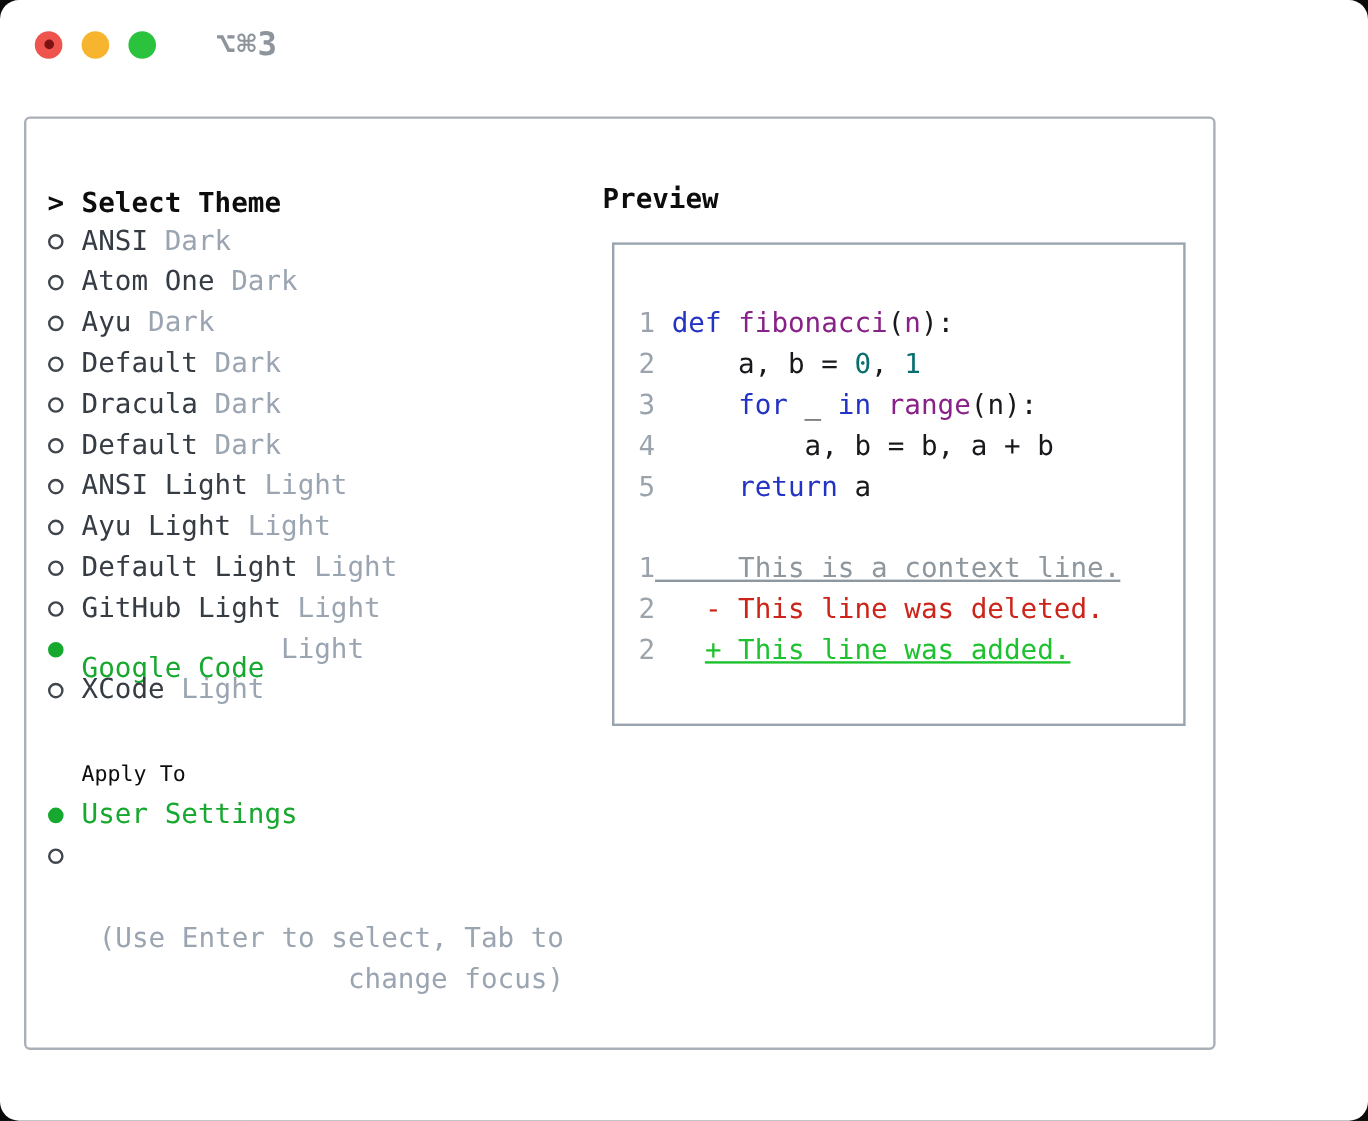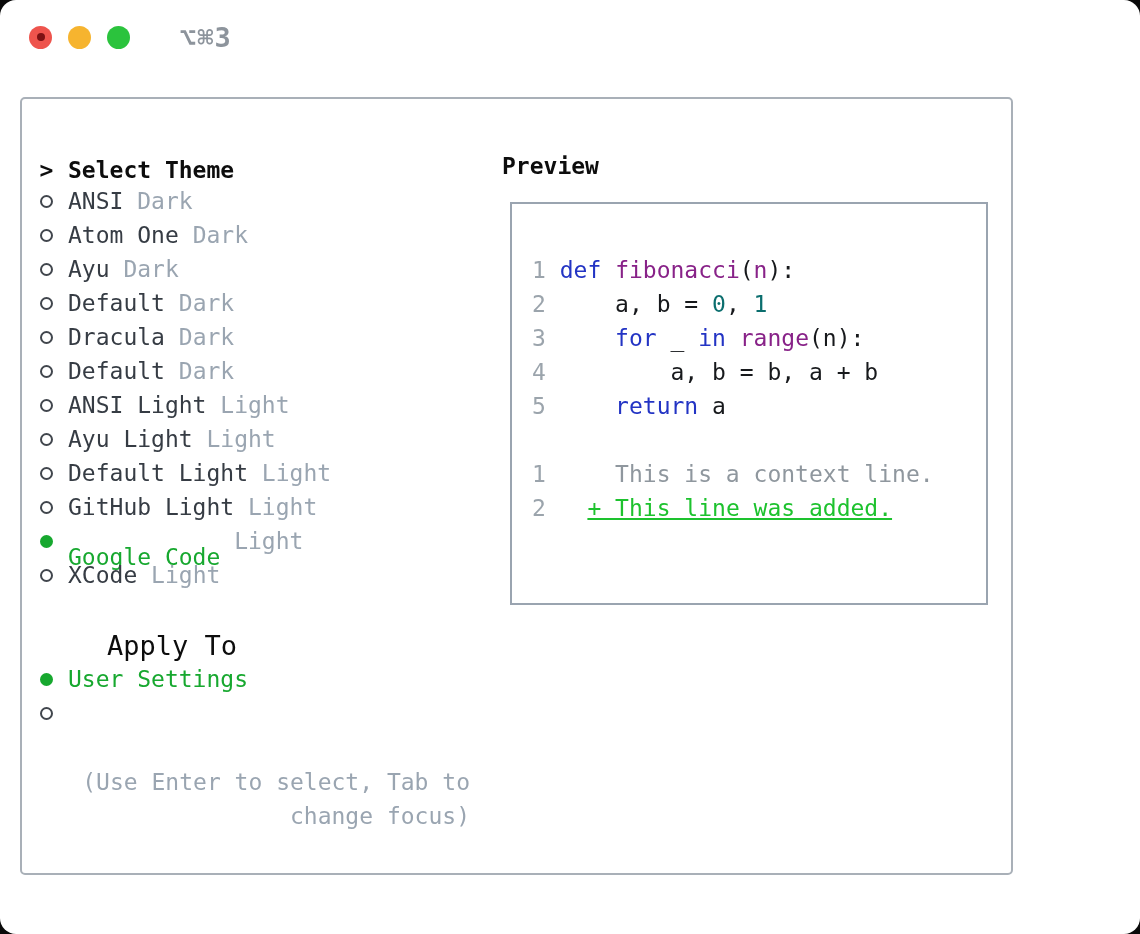--- a/index.html
+++ b/index.html
@@ -49,21 +49,21 @@
     margin-right:15px;flex:0 0 13px;
   }
   .bullet.filled{background:var(--selected-green);border-color:var(--selected-green);}
   .select-header{position:absolute;left:18px;top:54px;}
   .select-header .label{font-size:23px;font-weight:bold;color:var(--header-text);}
   .theme-list{position:absolute;left:18px;top:85px;}
   .theme-list .name{font-size:23px;color:var(--item-text);}
   .theme-list .variant{font-size:23px;color:var(--variant-text);}
   .theme-list .row.selected .name{color:var(--selected-green);margin-top:32px;}
   .apply-header{position:absolute;left:18px;top:529px;}
-  .apply-header .label{font-size:27px;color:var(--header-text);margin-left:39px;}
+  .apply-header .label{font-size:18px;color:var(--header-text);}
   .apply-list{position:absolute;left:18px;top:563px;}
   .apply-list .name{font-size:23px;color:var(--item-text);}
   .apply-list .row.selected .name{color:var(--selected-green);text-align:center;}
   .hint{
     position:absolute;left:18px;top:666px;width:430px;
     font-size:23px;line-height:34px;color:var(--hint-text);text-align:right;
   }
   
   .preview-header{
     position:absolute;left:480px;top:54px;
@@ -73,21 +73,21 @@
     position:absolute;left:488px;top:103px;width:478px;height:403px;
     border:2px solid var(--preview-border);background:var(--window-bg);overflow:hidden;
   }
   .code{padding:49px 0 0 20px;}
   .code-line{height:34px;line-height:34px;font-size:23px;white-space:pre;}
   .tk-num{color:var(--line-number);}
   .tk-pl{color:var(--code-plain);}
   .tk-kw{color:var(--code-keyword);}
   .tk-fn{color:var(--code-function);}
   .tk-lit{color:var(--code-literal);}
-  .tk-ctx{color:var(--diff-context);}
+  .tk-ctx{color:var(--diff-context);text-decoration:underline;}
   .tk-del{color:var(--diff-deleted);}
   .tk-add{color:var(--diff-added);text-decoration:underline;}
 </style>
 </head>
 <body>
 
 <div class="window">
 
   <div class="titlebar">
     <div class="light red">
@@ -136,18 +136,19 @@
 
     <div class="preview-box">
       <div class="code" id="preview-code">
           <div class="code-line"><span class="tk-num">1</span><span class="tk-pl"> </span><span class="tk-kw">def</span><span class="tk-pl"> </span><span class="tk-fn">fibonacci</span><span class="tk-pl">(</span><span class="tk-fn">n</span><span class="tk-pl">):</span></div>
           <div class="code-line"><span class="tk-num">2</span><span class="tk-pl">     a, b = </span><span class="tk-lit">0</span><span class="tk-pl">, </span><span class="tk-lit">1</span></div>
           <div class="code-line"><span class="tk-num">3</span><span class="tk-pl">     </span><span class="tk-kw">for</span><span class="tk-pl"> _ </span><span class="tk-kw">in</span><span class="tk-pl"> </span><span class="tk-fn">range</span><span class="tk-pl">(n):</span></div>
           <div class="code-line"><span class="tk-num">4</span><span class="tk-pl">         a, b = b, a + b</span></div>
           <div class="code-line"><span class="tk-num">5</span><span class="tk-pl">     </span><span class="tk-kw">return</span><span class="tk-pl"> a</span></div>
           <div class="code-line">&nbsp;</div>
           <div class="code-line"><span class="tk-num">1</span><span class="tk-ctx">     This is a context line.</span></div>
+          <div class="code-line"><span class="tk-num">2</span><span class="tk-pl">   </span><span class="tk-del">- This line was deleted.</span></div>
           <div class="code-line"><span class="tk-num">2</span><span class="tk-pl">   </span><span class="tk-add">+ This line was added.</span></div>
         </div>
     </div>
 
   </div>
 </div>
 
 </body></html>

